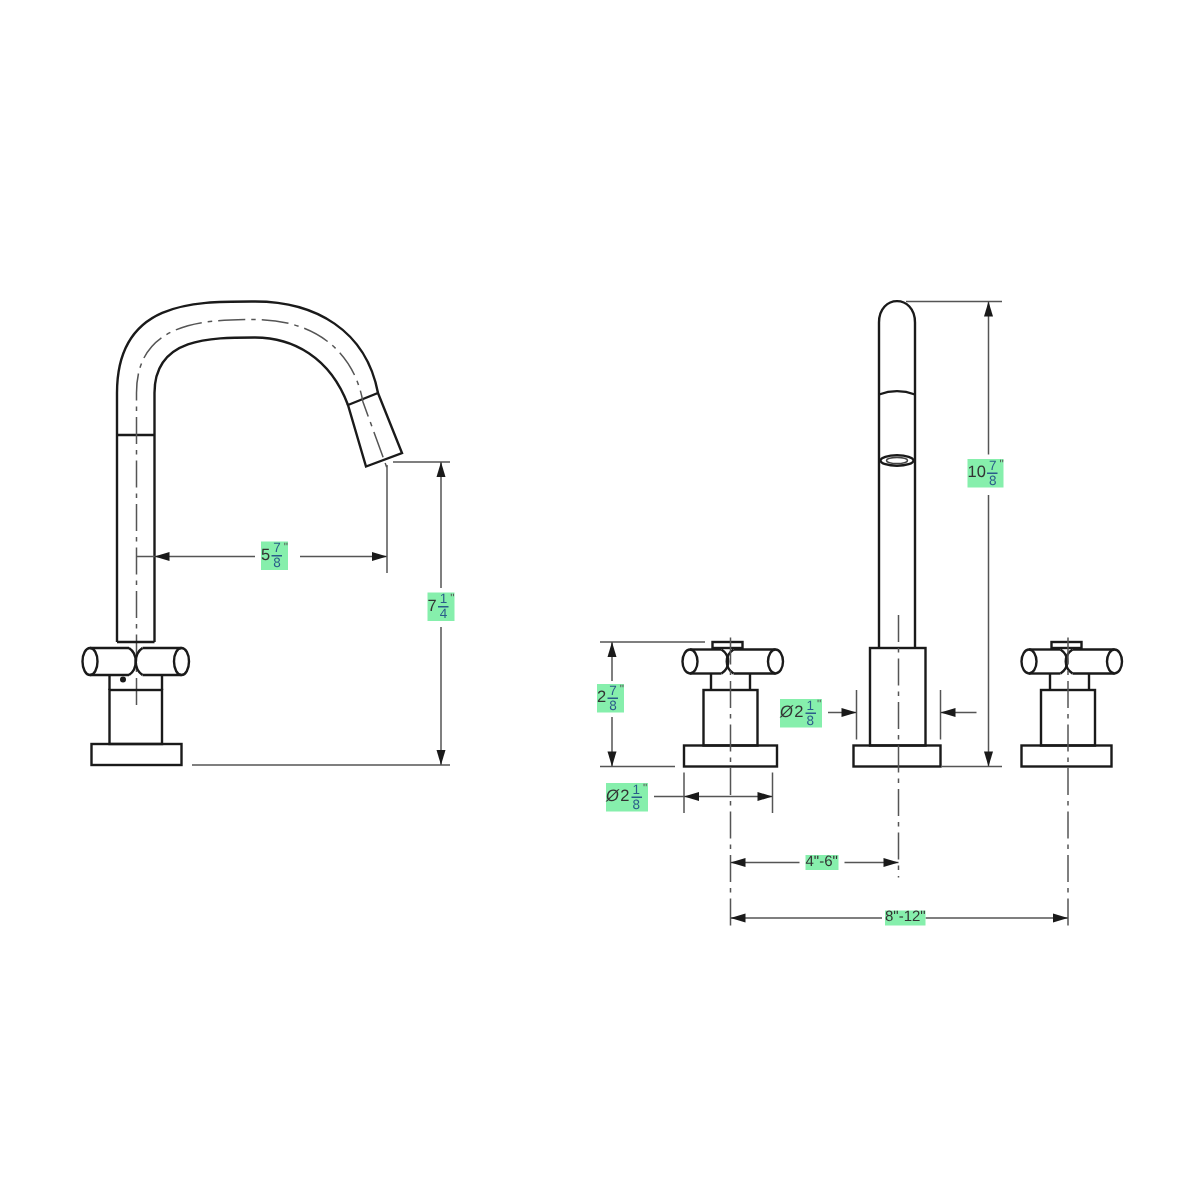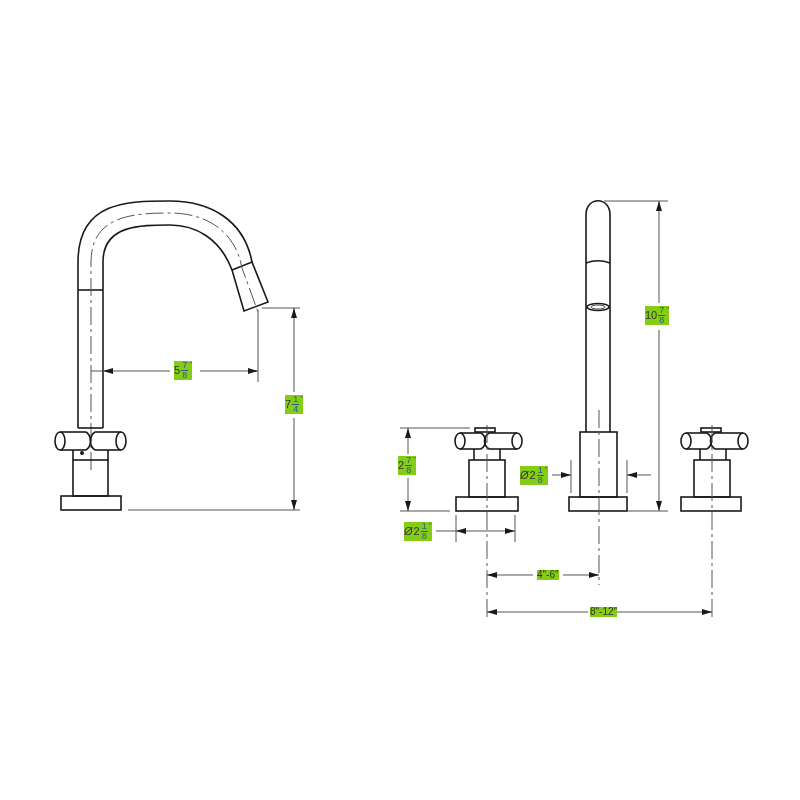--- a/index.html
+++ b/index.html
@@ -3,21 +3,21 @@
   <meta charset="utf-8">
   <style>
     html, body { margin: 0; padding: 0; background: #ffffff; }
     body { width: 800px; height: 800px; overflow: hidden; }
     #drawing { position: absolute; left: 0; top: 0; width: 800px; height: 800px; }
     .ln { stroke: #1a1a1a; stroke-width: 1.6; fill: none; }
     .thin { stroke: #444; stroke-width: 1; fill: none; }
     .dim { stroke: #555; stroke-width: 1; fill: none; }
     .center { stroke: #555; stroke-width: 1; fill: none; stroke-dasharray: 18 4 3 4; }
     .arrow { fill: #1a1a1a; stroke: none; }
-    .lbl { position: absolute; font-family: "Liberation Sans", sans-serif; color: #333; font-size: 10px; background: #84cc16; line-height: 1; white-space: nowrap; }
+    .lbl { position: absolute; font-family: "Liberation Sans", sans-serif; color: #333; font-size: 10px; background: #86efac; line-height: 1; white-space: nowrap; }
     .frac { display: inline-flex; flex-direction: column; align-items: center; vertical-align: middle; font-size: 9px; color: #2a5c8a; margin: 0 1px; }
     .frac .num { border-bottom: 1px solid #2a5c8a; padding: 0 1px; line-height: 1; }
     .frac .den { line-height: 1; }
     .whole { font-size: 11px; color: #333; vertical-align: middle; }
     .inch { font-size: 8px; color: #555; vertical-align: top; }
     .sym { font-size: 11px; font-style: italic; color: #333; vertical-align: middle; margin-right: 1px; }
     .plain { font-size: 10px; color: #333; }
   </style>
 </head>
 <body>

